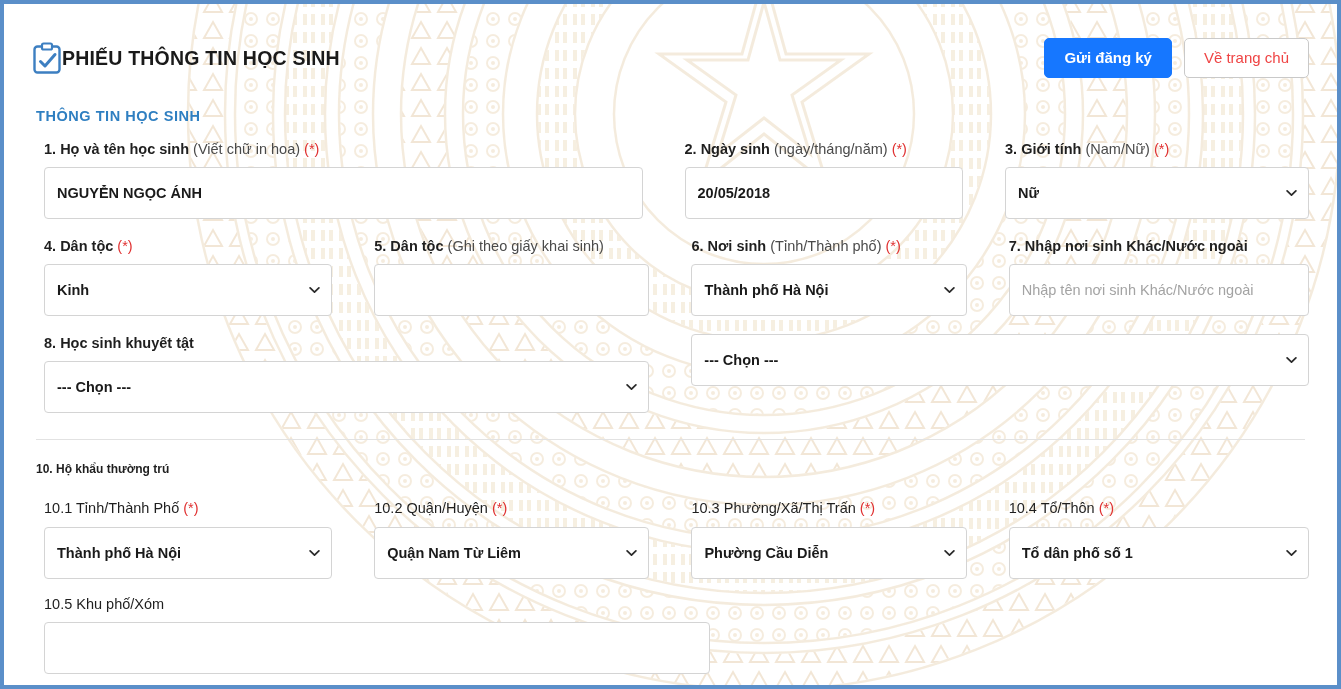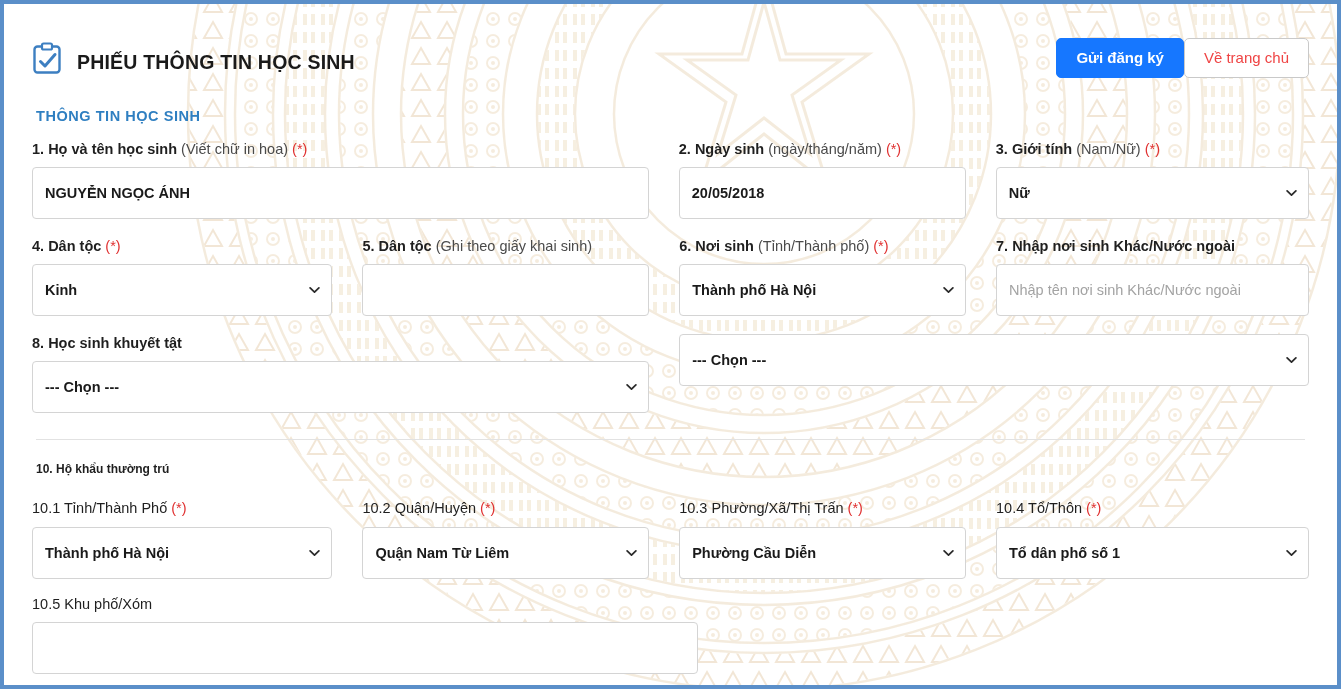--- a/index.html
+++ b/index.html
@@ -32,30 +32,30 @@
     padding: 0;
   }
 
   
   .header {
     display: flex;
     align-items: center;
     padding: 22px 28px 0 28px;
     height: 86px;
   }
-  .hdr-left { display: flex; align-items: flex-end; gap: 15px; }
+  .hdr-left { display: flex; align-items: center; gap: 0; }
   .clip-icon { width: 30px; height: 32px; flex: none; display: block; }
   .page-title {
     font-size: 19.5px;
     font-weight: bold;
     color: #1a1a1a;
     letter-spacing: 0.2px;
     white-space: nowrap;
   }
-  .hdr-right { margin-left: auto; display: flex; align-items: center; }
+  .hdr-right { margin-left: auto; display: flex; align-items: center; gap: 12px; }
   .btn {
     font-family: "Liberation Sans", sans-serif;
     font-size: 15px;
     border-radius: 5px;
     padding: 10px 19px;
     cursor: pointer;
     line-height: 1.15;
     white-space: nowrap;
   }
   .btn-primary {
@@ -77,21 +77,21 @@
   .section-title {
     color: #2f7fc1;
     font-size: 14.5px;
     font-weight: bold;
     letter-spacing: 0.55px;
     margin: 18px 0 16px 4px;
   }
 
   .row { display: flex; }
 
-  .field { padding-right: 30px; }
+  .field { padding-right: 30px; margin-left: 12px; }
   .field:last-child { padding-right: 0; }
 
   
   .c1 { width: 340px; }
   .c2 { width: 326px; }
   .c3 { width: 326px; }
   .c4 { width: 323px; padding-right: 0; }
   .half { width: 666px; }
   .half2 { width: 649px; padding-right: 0; }
 

